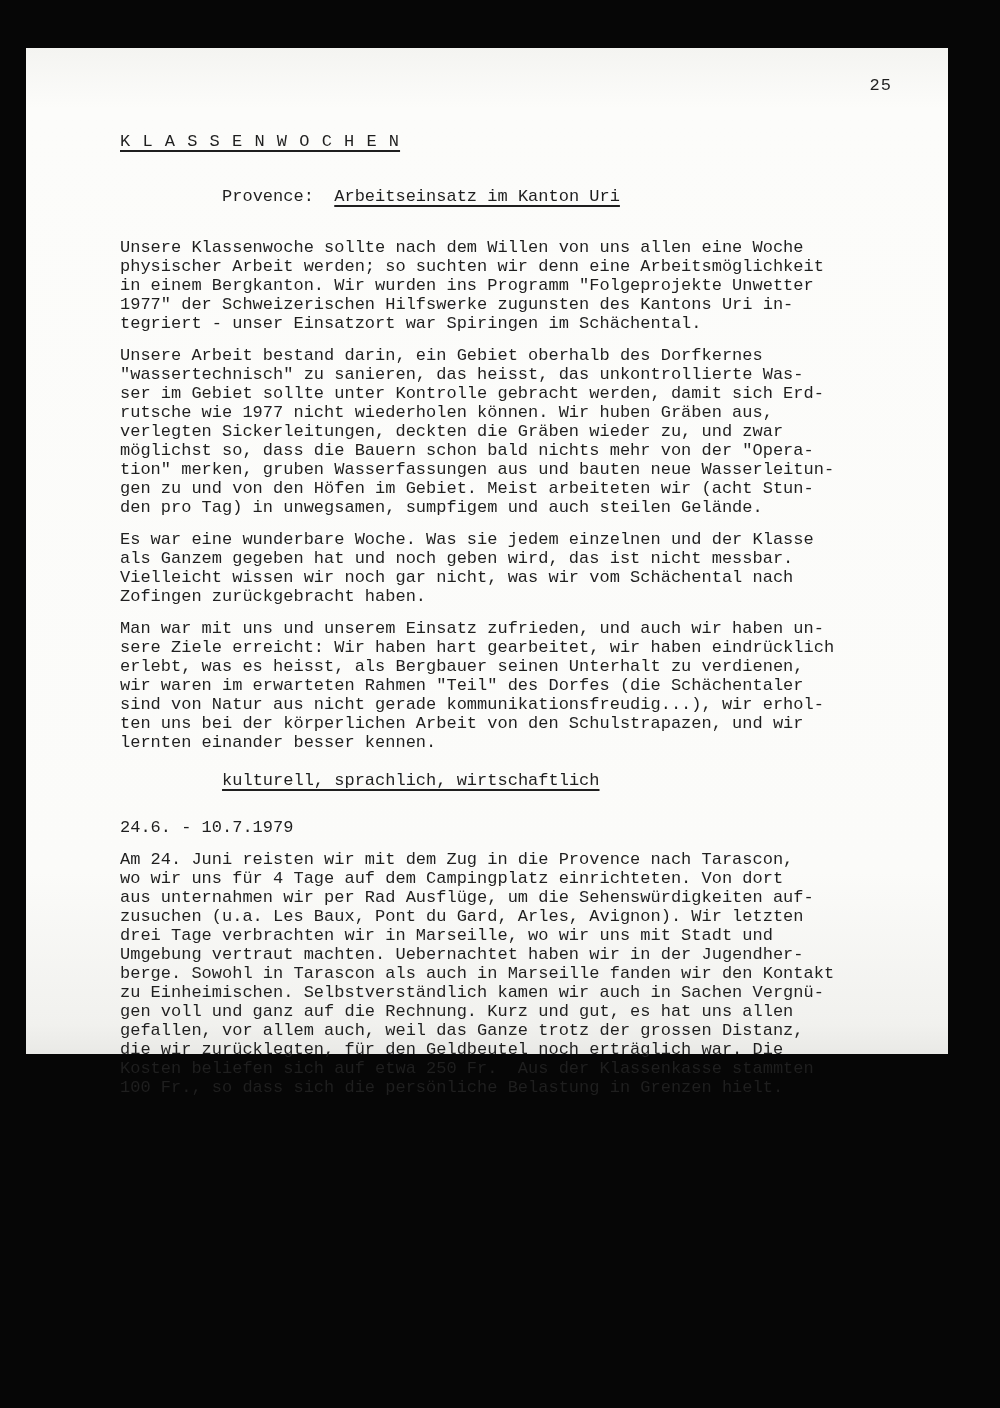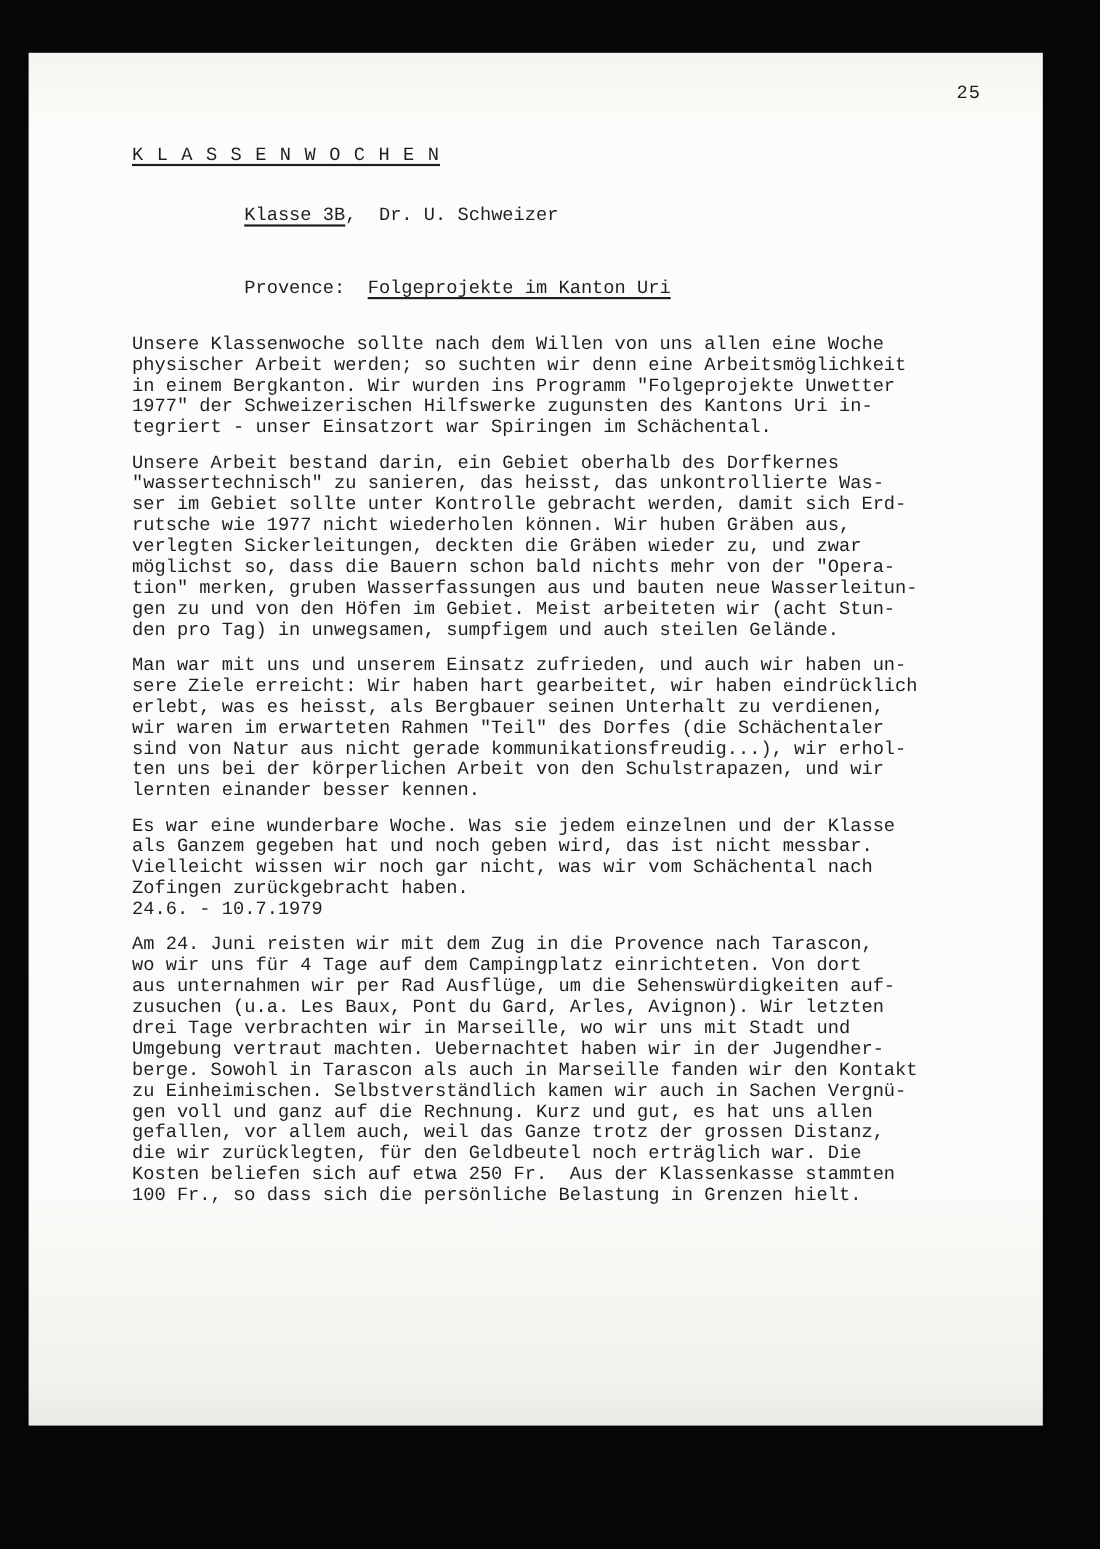--- a/index.html
+++ b/index.html
@@ -10,21 +10,21 @@
     font-family: "Liberation Mono", "DejaVu Sans Mono", monospace;
   }
   .scan-frame {
     position: relative;
     width: 1000px; height: 1408px;
     background: #060606;
   }
   .page {
     position: absolute;
     left: 26px; top: 48px;
-    width: 922px; height: 1248px;
+    width: 922px; height: 1006px;
     background: linear-gradient(180deg, #f4f4f1 0%, #fcfcfa 6%, #fbfbf9 82%, #f1f1ee 97%, #e9e9e6 100%);
     color: #1f1f1f;
   }
   .page-number {
     position: absolute;
     top: 28px; right: 56px;
     font-size: 17px; line-height: 19px;
     letter-spacing: 1px;
   }
   .content {
@@ -57,56 +57,56 @@
 <div class="scan-frame">
   <div class="page">
 
     <div class="page-number">25</div>
 
     <div class="content">
 
       <div class="doc-title u">K L A S S E N W O C H E N</div>
 
       <div class="section section-1">
-        <div class="head-line class-line pre">
-          <span class="u">Klasse 3B</span><span>,  Dr. U. Schweizer</span>
-        </div>
         <div class="head-line topic-line pre">
-          <span>Provence:  </span><span class="u">Folgeprojekte im Kanton Uri</span>
+          <span>Provence:  </span><span class="u">Arbeitseinsatz im Kanton Uri</span>
         </div>
 
         <div class="para pre">Unsere Klassenwoche sollte nach dem Willen von uns allen eine Woche
 physischer Arbeit werden; so suchten wir denn eine Arbeitsmöglichkeit
 in einem Bergkanton. Wir wurden ins Programm "Folgeprojekte Unwetter
 1977" der Schweizerischen Hilfswerke zugunsten des Kantons Uri in-
 tegriert - unser Einsatzort war Spiringen im Schächental.</div>
         <div class="para pre">Unsere Arbeit bestand darin, ein Gebiet oberhalb des Dorfkernes
 "wassertechnisch" zu sanieren, das heisst, das unkontrollierte Was-
 ser im Gebiet sollte unter Kontrolle gebracht werden, damit sich Erd-
 rutsche wie 1977 nicht wiederholen können. Wir huben Gräben aus,
 verlegten Sickerleitungen, deckten die Gräben wieder zu, und zwar
 möglichst so, dass die Bauern schon bald nichts mehr von der "Opera-
 tion" merken, gruben Wasserfassungen aus und bauten neue Wasserleitun-
 gen zu und von den Höfen im Gebiet. Meist arbeiteten wir (acht Stun-
 den pro Tag) in unwegsamen, sumpfigem und auch steilen Gelände.</div>
+        <div class="para pre">Es war eine wunderbare Woche. Was sie jedem einzelnen und der Klasse
+als Ganzem gegeben hat und noch geben wird, das ist nicht messbar.
+Vielleicht wissen wir noch gar nicht, was wir vom Schächental nach
+Zofingen zurückgebracht haben.</div>
         <div class="para pre">Man war mit uns und unserem Einsatz zufrieden, und auch wir haben un-
 sere Ziele erreicht: Wir haben hart gearbeitet, wir haben eindrücklich
 erlebt, was es heisst, als Bergbauer seinen Unterhalt zu verdienen,
 wir waren im erwarteten Rahmen "Teil" des Dorfes (die Schächentaler
 sind von Natur aus nicht gerade kommunikationsfreudig...), wir erhol-
 ten uns bei der körperlichen Arbeit von den Schulstrapazen, und wir
 lernten einander besser kennen.</div>
-        <div class="para pre">Es war eine wunderbare Woche. Was sie jedem einzelnen und der Klasse
-als Ganzem gegeben hat und noch geben wird, das ist nicht messbar.
-Vielleicht wissen wir noch gar nicht, was wir vom Schächental nach
-Zofingen zurückgebracht haben.</div>
 
       </div>
 
       <div class="section section-2">
+        <div class="head-line topic-line-2 pre">
+          <span class="u">kulturell, sprachlich, wirtschaftlich</span>
+        </div>
         <div class="head-line dates pre">24.6. - 10.7.1979</div>
 
         <div class="para pre">Am 24. Juni reisten wir mit dem Zug in die Provence nach Tarascon,
 wo wir uns für 4 Tage auf dem Campingplatz einrichteten. Von dort
 aus unternahmen wir per Rad Ausflüge, um die Sehenswürdigkeiten auf-
 zusuchen (u.a. Les Baux, Pont du Gard, Arles, Avignon). Wir letzten
 drei Tage verbrachten wir in Marseille, wo wir uns mit Stadt und
 Umgebung vertraut machten. Uebernachtet haben wir in der Jugendher-
 berge. Sowohl in Tarascon als auch in Marseille fanden wir den Kontakt
 zu Einheimischen. Selbstverständlich kamen wir auch in Sachen Vergnü-

